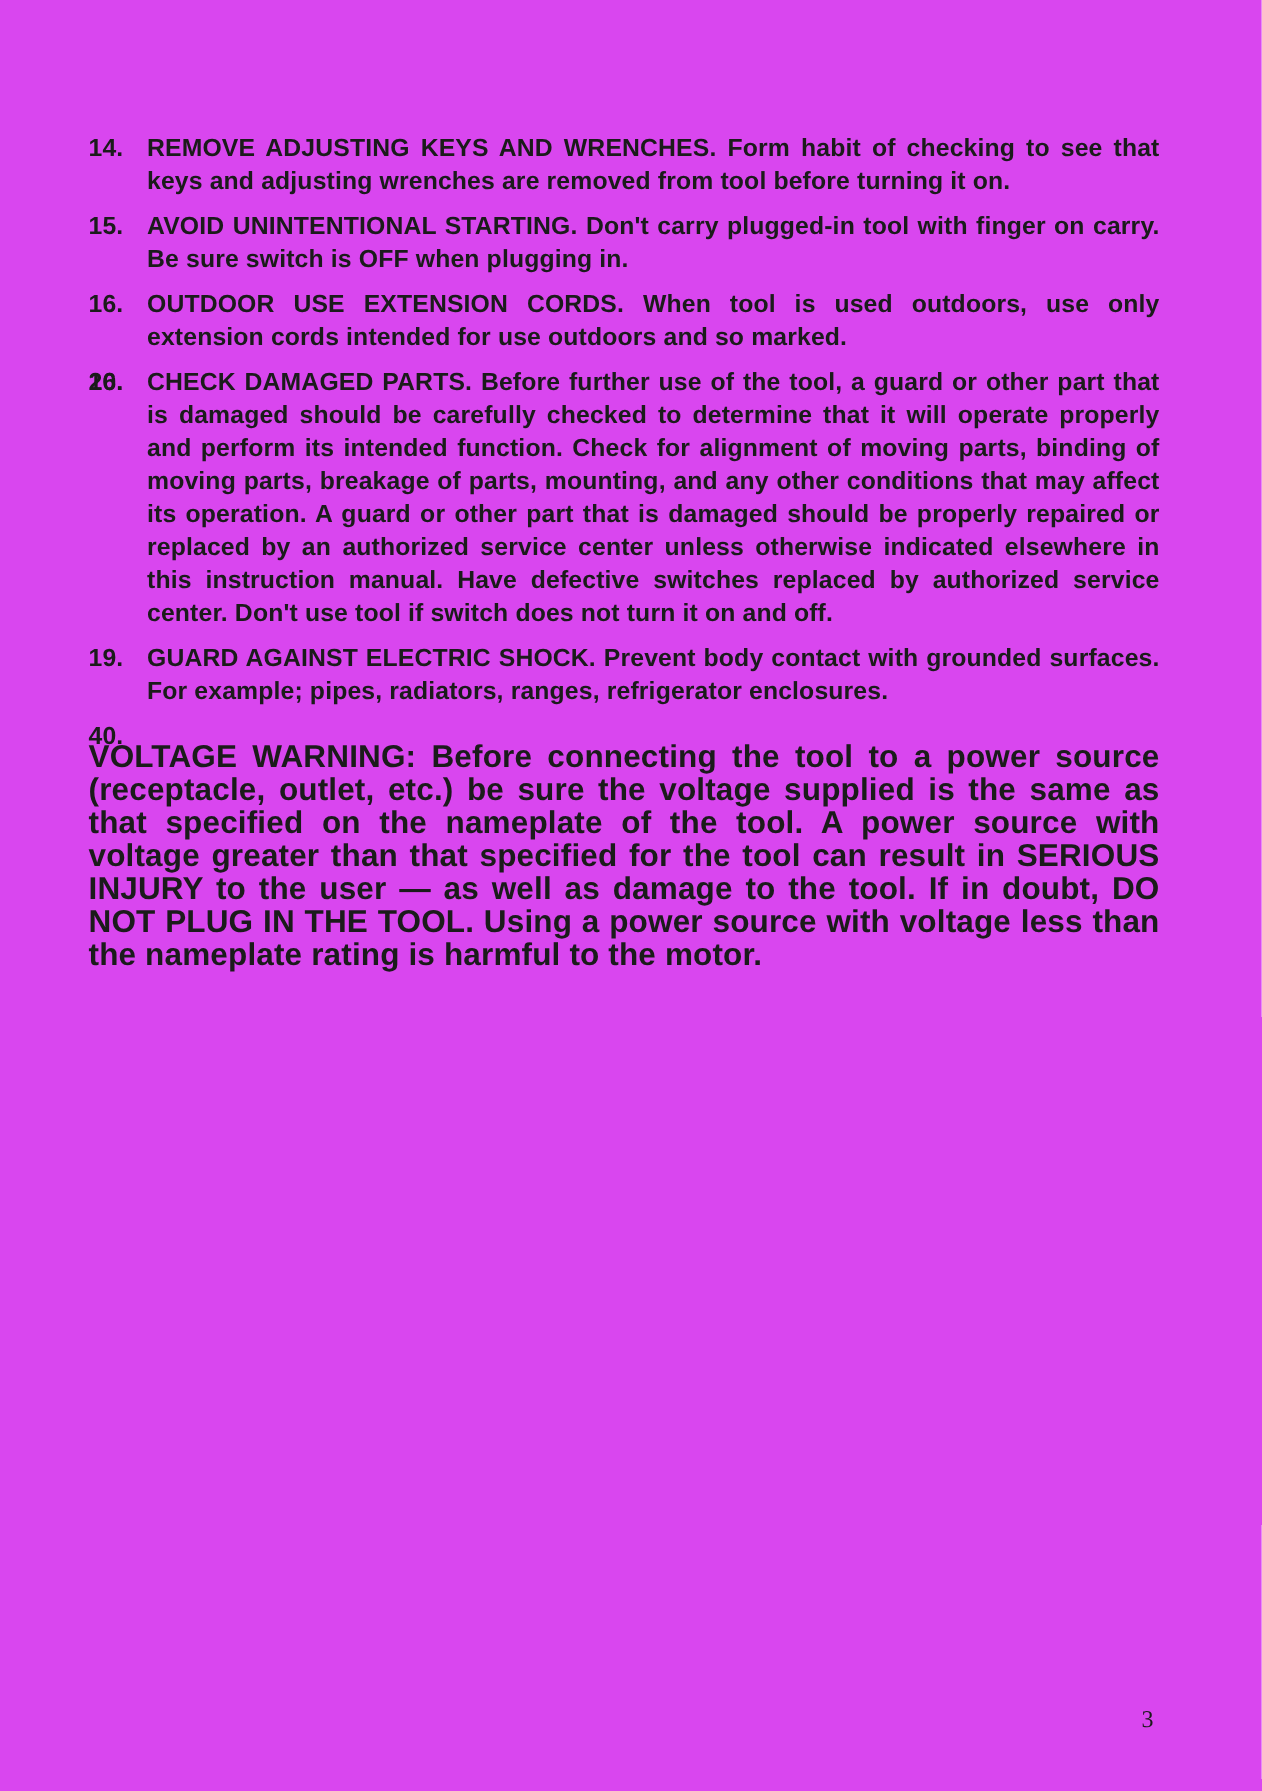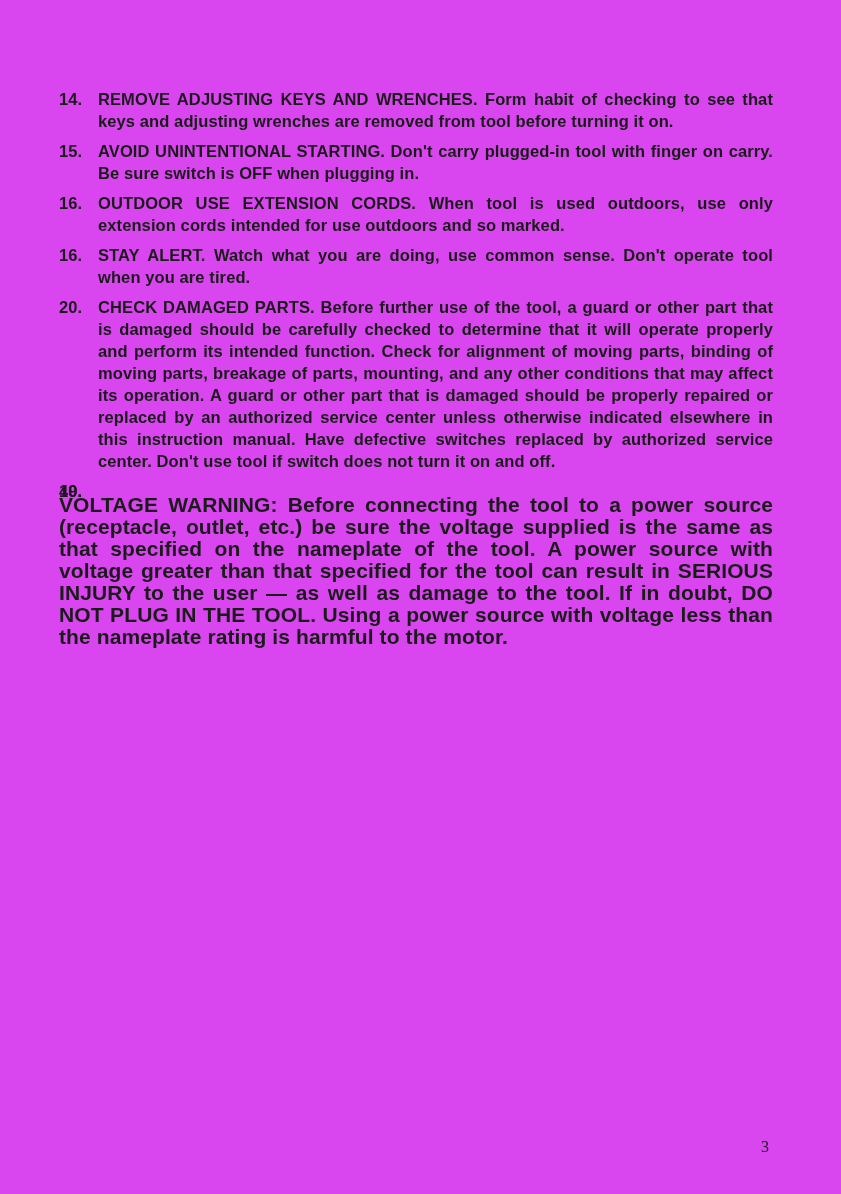--- a/index.html
+++ b/index.html
@@ -72,30 +72,30 @@
       <span>AVOID UNINTENTIONAL STARTING. Don't carry plugged-in tool with finger on carry. Be sure switch is OFF when plugging in.</span>
     </div>
 
     <div class="item">
       <span class="num">16.</span>
       <span>OUTDOOR USE EXTENSION CORDS. When tool is used outdoors, use only extension cords intended for use outdoors and so marked.</span>
     </div>
 
     <div class="item">
       <span class="num">16.</span>
-      <span>STAY ALERT. Watch what you are doing, use common sense. Don't operate tool when you are tired.</span>
     </div>
 
     <div class="item">
       <span class="num">20.</span>
       <span>CHECK DAMAGED PARTS. Before further use of the tool, a guard or other part that is damaged should be carefully checked to determine that it will operate properly and perform its intended function. Check for alignment of moving parts, binding of moving parts, breakage of parts, mounting, and any other conditions that may affect its operation. A guard or other part that is damaged should be properly repaired or replaced by an authorized service center unless otherwise indicated elsewhere in this instruction manual. Have defective switches replaced by authorized service center. Don't use tool if switch does not turn it on and off.</span>
     </div>
 
     <div class="item">
       <span class="num">19.</span>
+      <span>GUARD AGAINST ELECTRIC SHOCK. Prevent body contact with grounded surfaces. For example; pipes, radiators, ranges, refrigerator enclosures.</span>
     </div>
 
     <div class="item">
       <span class="num">40.</span>
     </div>
 
     <div class="warning">VOLTAGE WARNING: Before connecting the tool to a power source (receptacle, outlet, etc.) be sure the voltage supplied is the same as that specified on the nameplate of the tool. A power source with voltage greater than that specified for the tool can result in SERIOUS INJURY to the user — as well as damage to the tool. If in doubt, DO NOT PLUG IN THE TOOL. Using a power source with voltage less than the nameplate rating is harmful to the motor.</div>
 
   </div>
 

